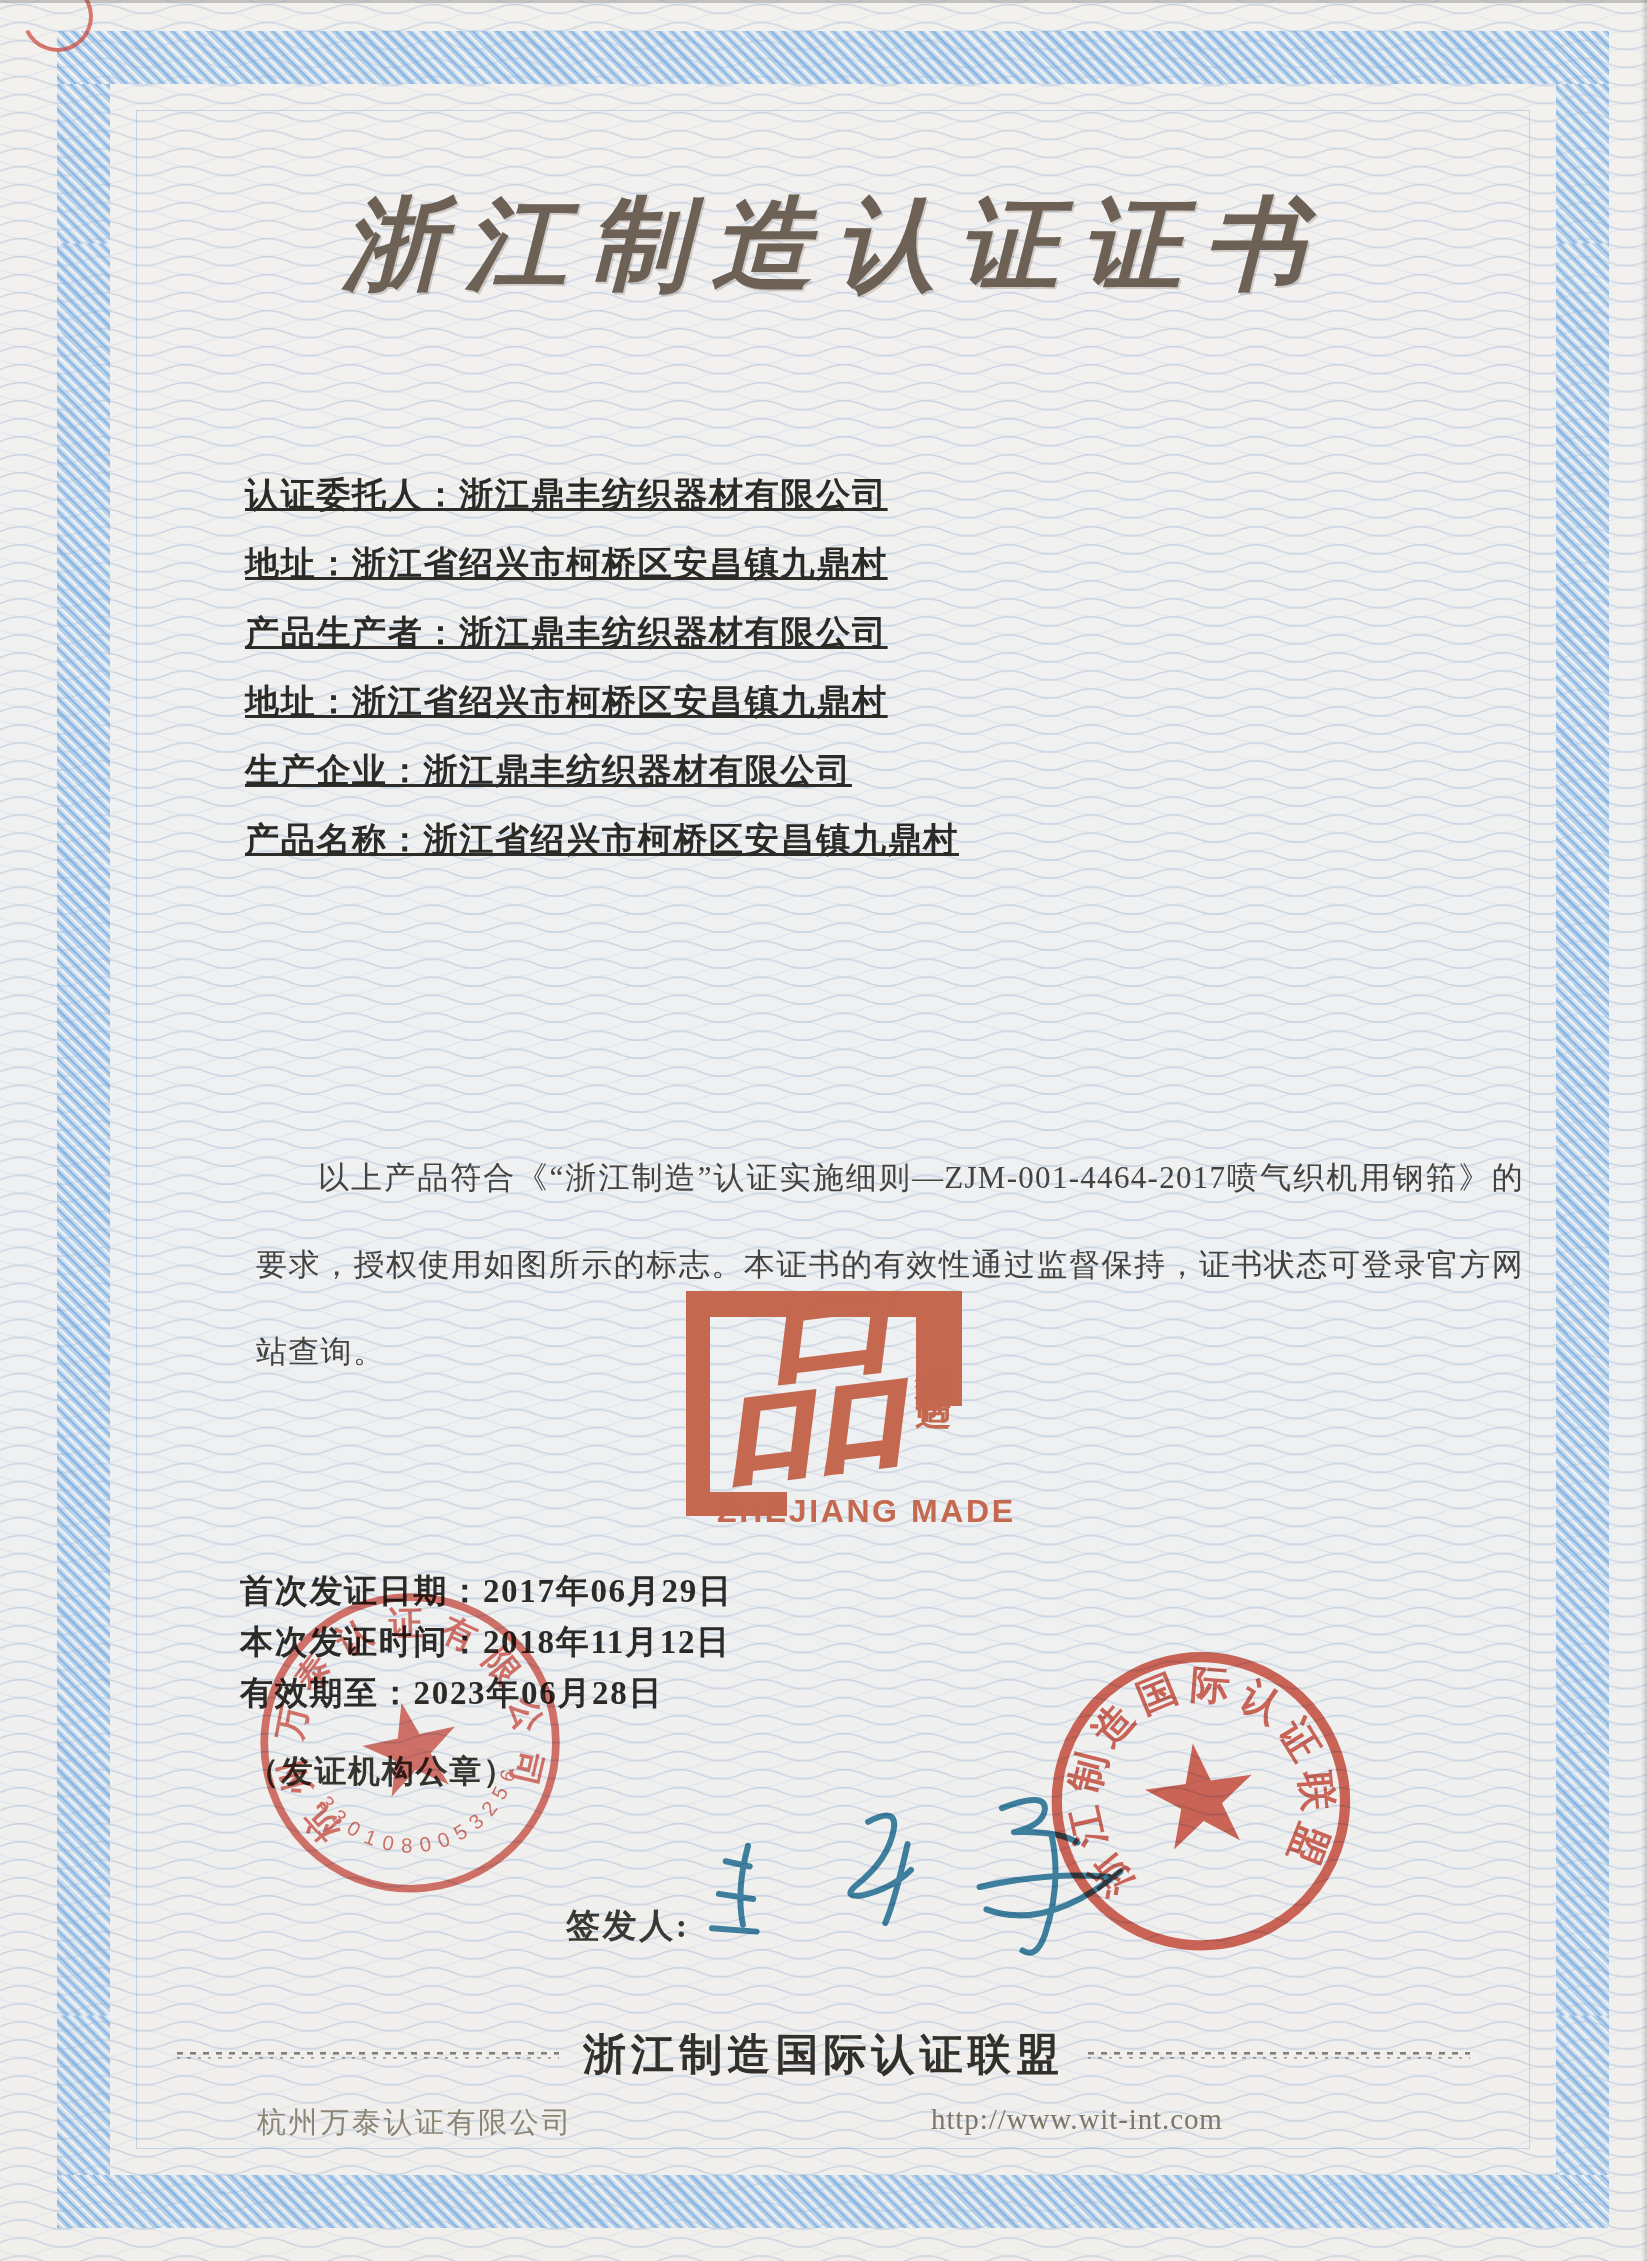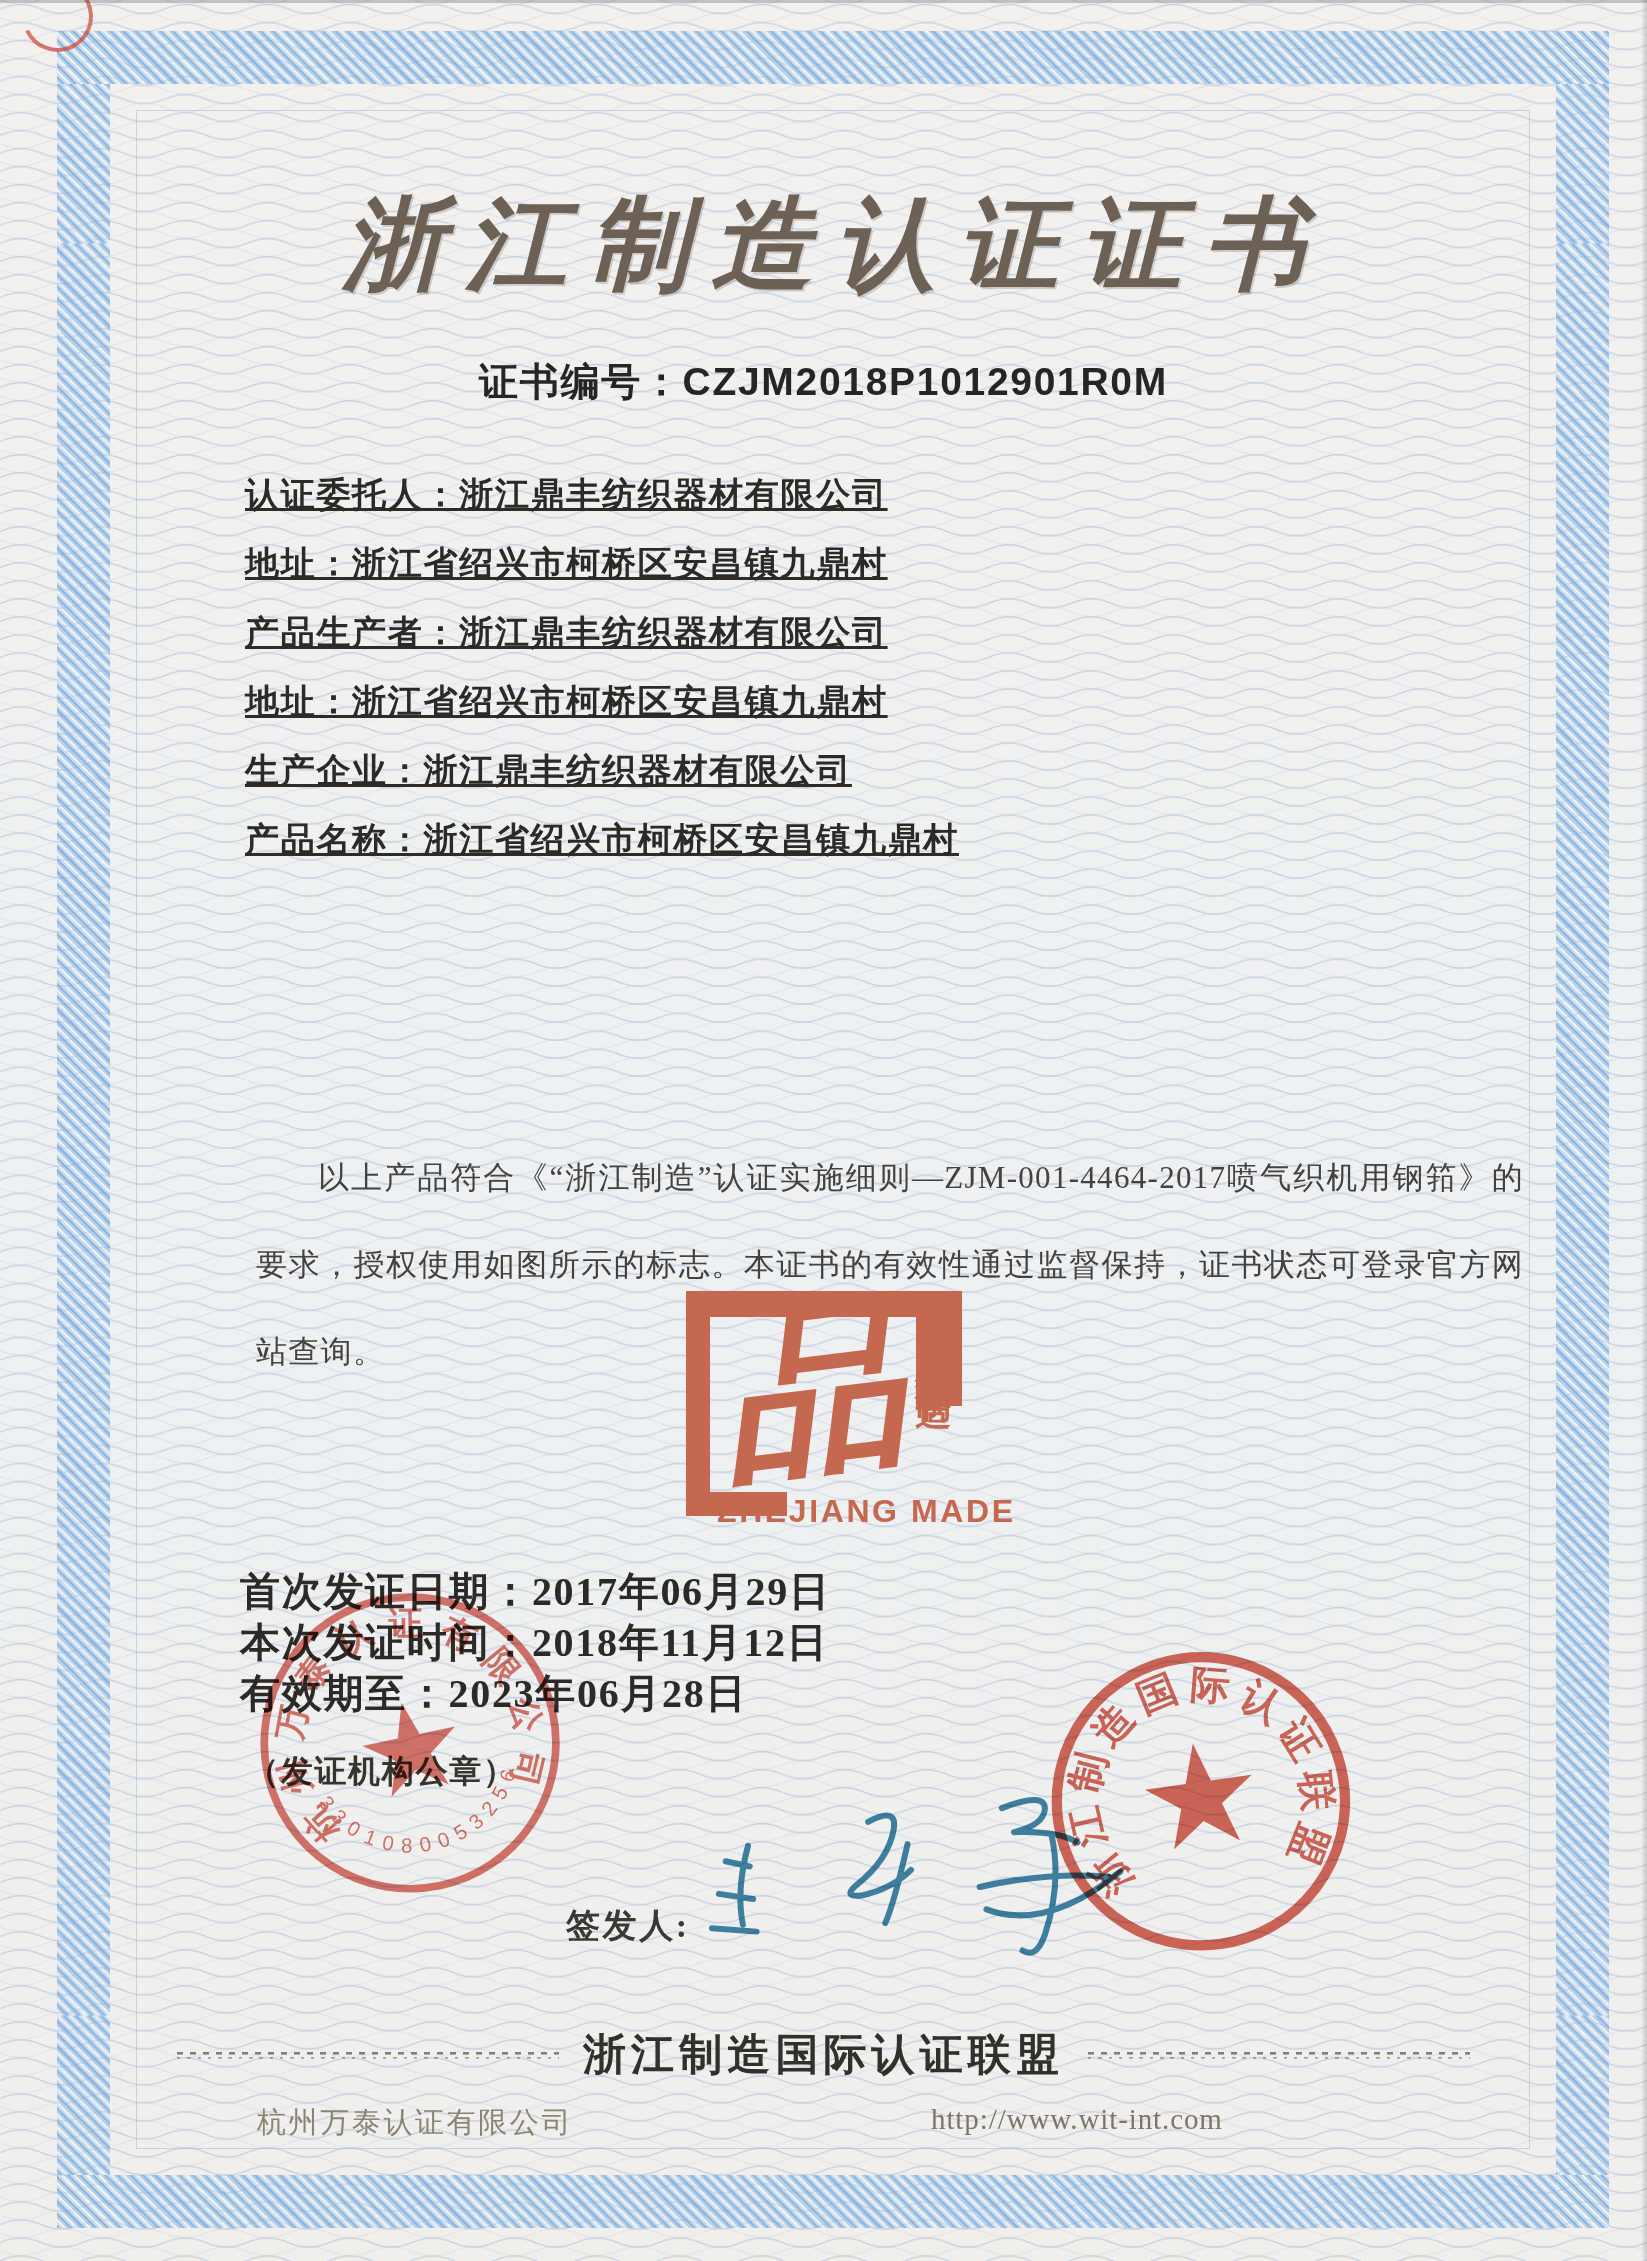--- a/index.html
+++ b/index.html
@@ -55,21 +55,21 @@
   .logo .bar-right{right:0;top:0;width:46px;height:115px;}
   .logo .bar-left{left:0;top:0;width:24px;height:225px;}
   .logo .bar-bottom{left:0;top:201px;width:101px;height:24px;}
   .logo .glyph{position:absolute;left:36px;top:8.6px;font-size:182px;line-height:182px;
     font-weight:700;transform:rotate(-7deg);font-style:italic;}
   .logo .vtext{position:absolute;right:5.1px;top:48px;writing-mode:vertical-rl;text-orientation:upright;
     font-size:36px;font-weight:700;letter-spacing:8.6px;font-family:"Liberation Sans","DejaVu Sans",sans-serif;}
   .logo .caption{position:absolute;left:31px;top:202px;width:245px;font-size:32px;font-weight:700;
     letter-spacing:2.6px;font-family:"Liberation Sans","DejaVu Sans",sans-serif;white-space:nowrap;}
   .dates-block{position:absolute;left:240px;top:1566px;z-index:2;}
-  .date-line{height:51px;line-height:51px;font-size:40px;font-weight:700;letter-spacing:1.7px;color:#2c2a27;}
+  .date-line{height:51px;line-height:51px;font-size:33px;font-weight:700;letter-spacing:1.7px;color:#2c2a27;}
   .seal-note{position:absolute;left:247px;top:1750px;z-index:2;font-size:32px;font-weight:700;
     letter-spacing:1.7px;color:#36342f;}
   .issuer-label{position:absolute;left:566px;top:1903px;z-index:2;font-size:34px;font-weight:700;
     letter-spacing:2.6px;color:#3a3834;}
   .stamp-layer,.sig-layer{position:absolute;left:0;top:0;z-index:3;mix-blend-mode:multiply;}
   .sig-layer{z-index:4;}
   
   .alliance-row{position:absolute;left:0;top:2026px;width:100%;z-index:2;
     display:flex;align-items:center;justify-content:center;gap:24px;}
   .flourish{width:382px;height:8.6px;opacity:.8;
@@ -99,21 +99,20 @@
     <rect width="1920" height="2636" fill="url(#wv2)" opacity="0.35"></rect>
   </svg>
 
   <div class="frame"></div>
   <div class="frame-line"></div>
   <div class="corner-mark"></div>
   <div class="scan-top"></div>
   <div class="scan-right"></div>
 
   <div class="title">浙江制造认证证书</div>
-  <div class="certno">证书编号：CZJM2018P1012901R0M</div>
 
   <div class="info-block">
     <div class="info-line">认证委托人：浙江鼎丰纺织器材有限公司</div>
     <div class="info-line">地址：浙江省绍兴市柯桥区安昌镇九鼎村</div>
     <div class="info-line">产品生产者：浙江鼎丰纺织器材有限公司</div>
     <div class="info-line">地址：浙江省绍兴市柯桥区安昌镇九鼎村</div>
     <div class="info-line">生产企业：浙江鼎丰纺织器材有限公司</div>
     <div class="info-line">产品名称：浙江省绍兴市柯桥区安昌镇九鼎村</div>
   </div>
 

